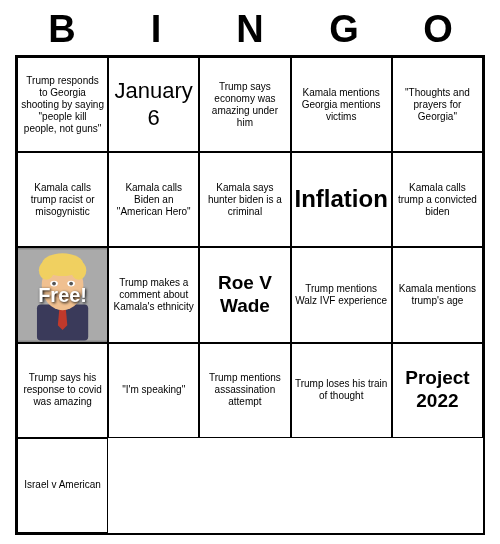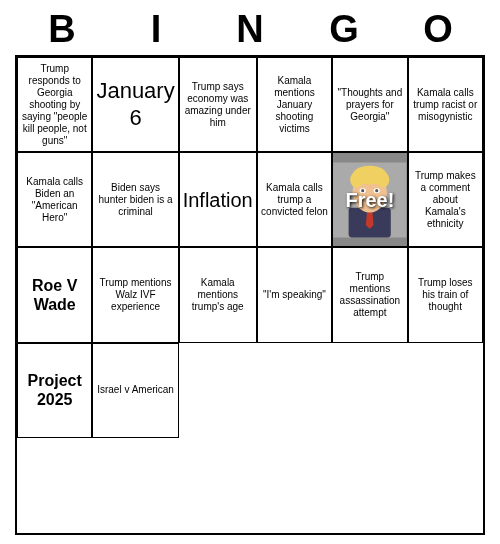--- a/index.html
+++ b/index.html
@@ -21,21 +21,21 @@
     }
     .bingo-letter {
       font-size: 38px;
       font-weight: bold;
       width: 76px;
       text-align: center;
       color: #000;
     }
     #bingo-grid {
       display: grid;
-      grid-template-columns: repeat(6, 1fr);
+      grid-template-columns: repeat(5, 1fr);
       grid-template-rows: repeat(5, 1fr);
       width: 470px;
       height: 480px;
       border: 2px solid #000;
     }
     .cell {
       border: 1px solid #000;
       display: flex;
       align-items: center;
       justify-content: center;
@@ -79,53 +79,53 @@
       color: #fff;
       text-shadow: 1px 1px 3px #000;
       z-index: 2;
       white-space: nowrap;
     }
     .cell.large-text {
       font-size: 22px;
       font-weight: normal;
     }
     .cell.medium-text {
-      font-size: 16px;
+      font-size: 19px;
       font-weight: bold;
     }
     .cell.xl-text {
-      font-size: 20px;
-      font-weight: normal;
+      font-size: 24px;
+      font-weight: bold;
     }
   </style>
 </head>
 <body>
 
 <div id="bingo-header">
   <div class="bingo-letter">B</div>
   <div class="bingo-letter">I</div>
   <div class="bingo-letter">N</div>
   <div class="bingo-letter">G</div>
   <div class="bingo-letter">O</div>
 </div>
 
 <div id="bingo-grid">
 
   <div class="cell">Trump responds to Georgia shooting by saying "people kill people, not guns"</div>
   <div class="cell large-text">January 6</div>
   <div class="cell">Trump says economy was amazing under him</div>
-  <div class="cell">Kamala mentions January shooting victims</div>
+  <div class="cell">Kamala mentions Georgia mentions victims</div>
 
   <div class="cell">"Thoughts and prayers for Georgia"</div>
   <div class="cell">Kamala calls trump racist or misogynistic</div>
   <div class="cell">Kamala calls Biden an "American Hero"</div>
-  <div class="cell">Biden says hunter biden is a criminal</div>
+  <div class="cell">Kamala says hunter biden is a criminal</div>
   <div class="cell xl-text">Inflation</div>
 
-  <div class="cell">Kamala calls trump a convicted felon</div>
+  <div class="cell">Kamala calls trump a convicted biden</div>
   <div class="cell free">
     <div class="free-inner">
       <div class="free-bg">
         <svg viewBox="0 0 94 96" width="94" height="96" xmlns="http://www.w3.org/2000/svg">
 
           <rect width="94" height="96" fill="#aaa"></rect>
 
           <rect x="20" y="58" width="54" height="38" fill="#3a3a5a" rx="4"></rect>
 
           <polygon points="44,58 50,58 52,80 47,85 42,80" fill="#c0392b"></polygon>
@@ -147,19 +147,20 @@
         </svg>
       </div>
       <div class="free-text-overlay">Free!</div>
     </div>
   </div>
   <div class="cell">Trump makes a comment about Kamala's ethnicity</div>
   <div class="cell medium-text">Roe V Wade</div>
 
   <div class="cell">Trump mentions Walz IVF experience</div>
   <div class="cell">Kamala mentions trump's age</div>
+  <div class="cell">Trump says his response to covid was amazing</div>
   <div class="cell">"I'm speaking"</div>
 
   <div class="cell">Trump mentions assassination attempt</div>
   <div class="cell">Trump loses his train of thought</div>
-  <div class="cell medium-text">Project 2025</div>
+  <div class="cell medium-text">Project 2022</div>
   <div class="cell">Israel v American</div>
 </div>
 
 </body></html>

